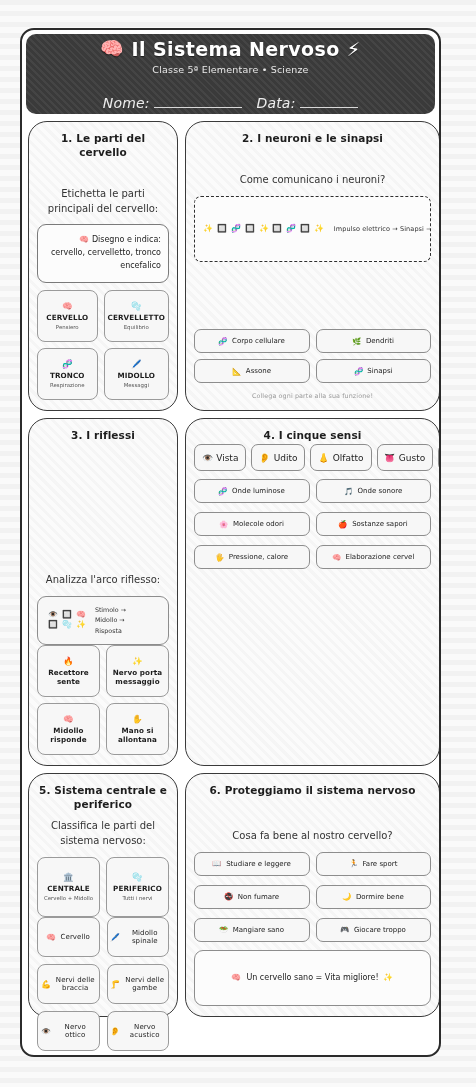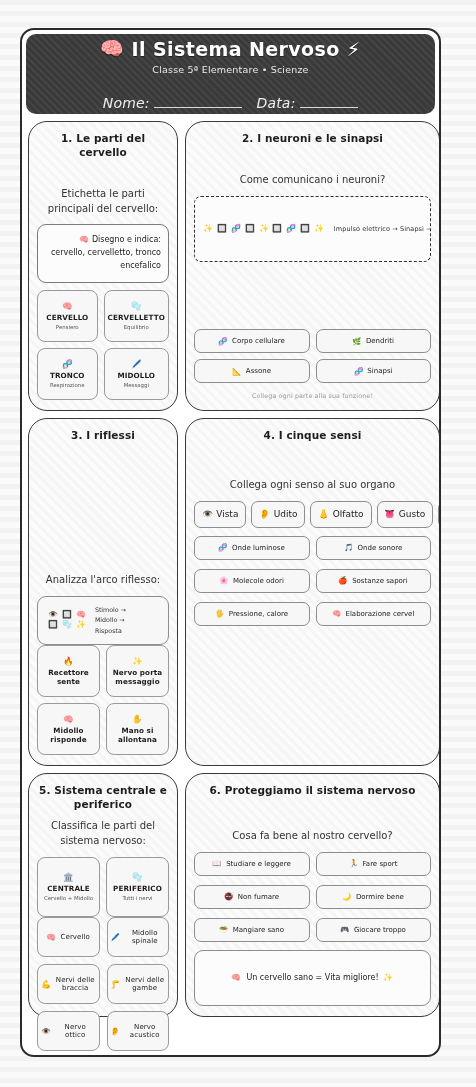--- a/index.html
+++ b/index.html
@@ -271,21 +271,20 @@
         </div>
         <div class="card tall">
           <span class="ic">✋</span>
           <span class="nm">Mano si allontana</span>
         </div>
       </div>
     </div>
 
     <div class="sec r2">
       <div class="sec-title">4. I cinque sensi</div>
-      <div class="sec-prompt" style="margin-top:34px">Collega ogni senso al suo organo</div>
       <div class="chips">
         <div class="chip">
           <span class="ic">👁️</span>
           <span>Vista</span>
         </div>
         <div class="chip">
           <span class="ic">👂</span>
           <span>Udito</span>
         </div>
         <div class="chip">

